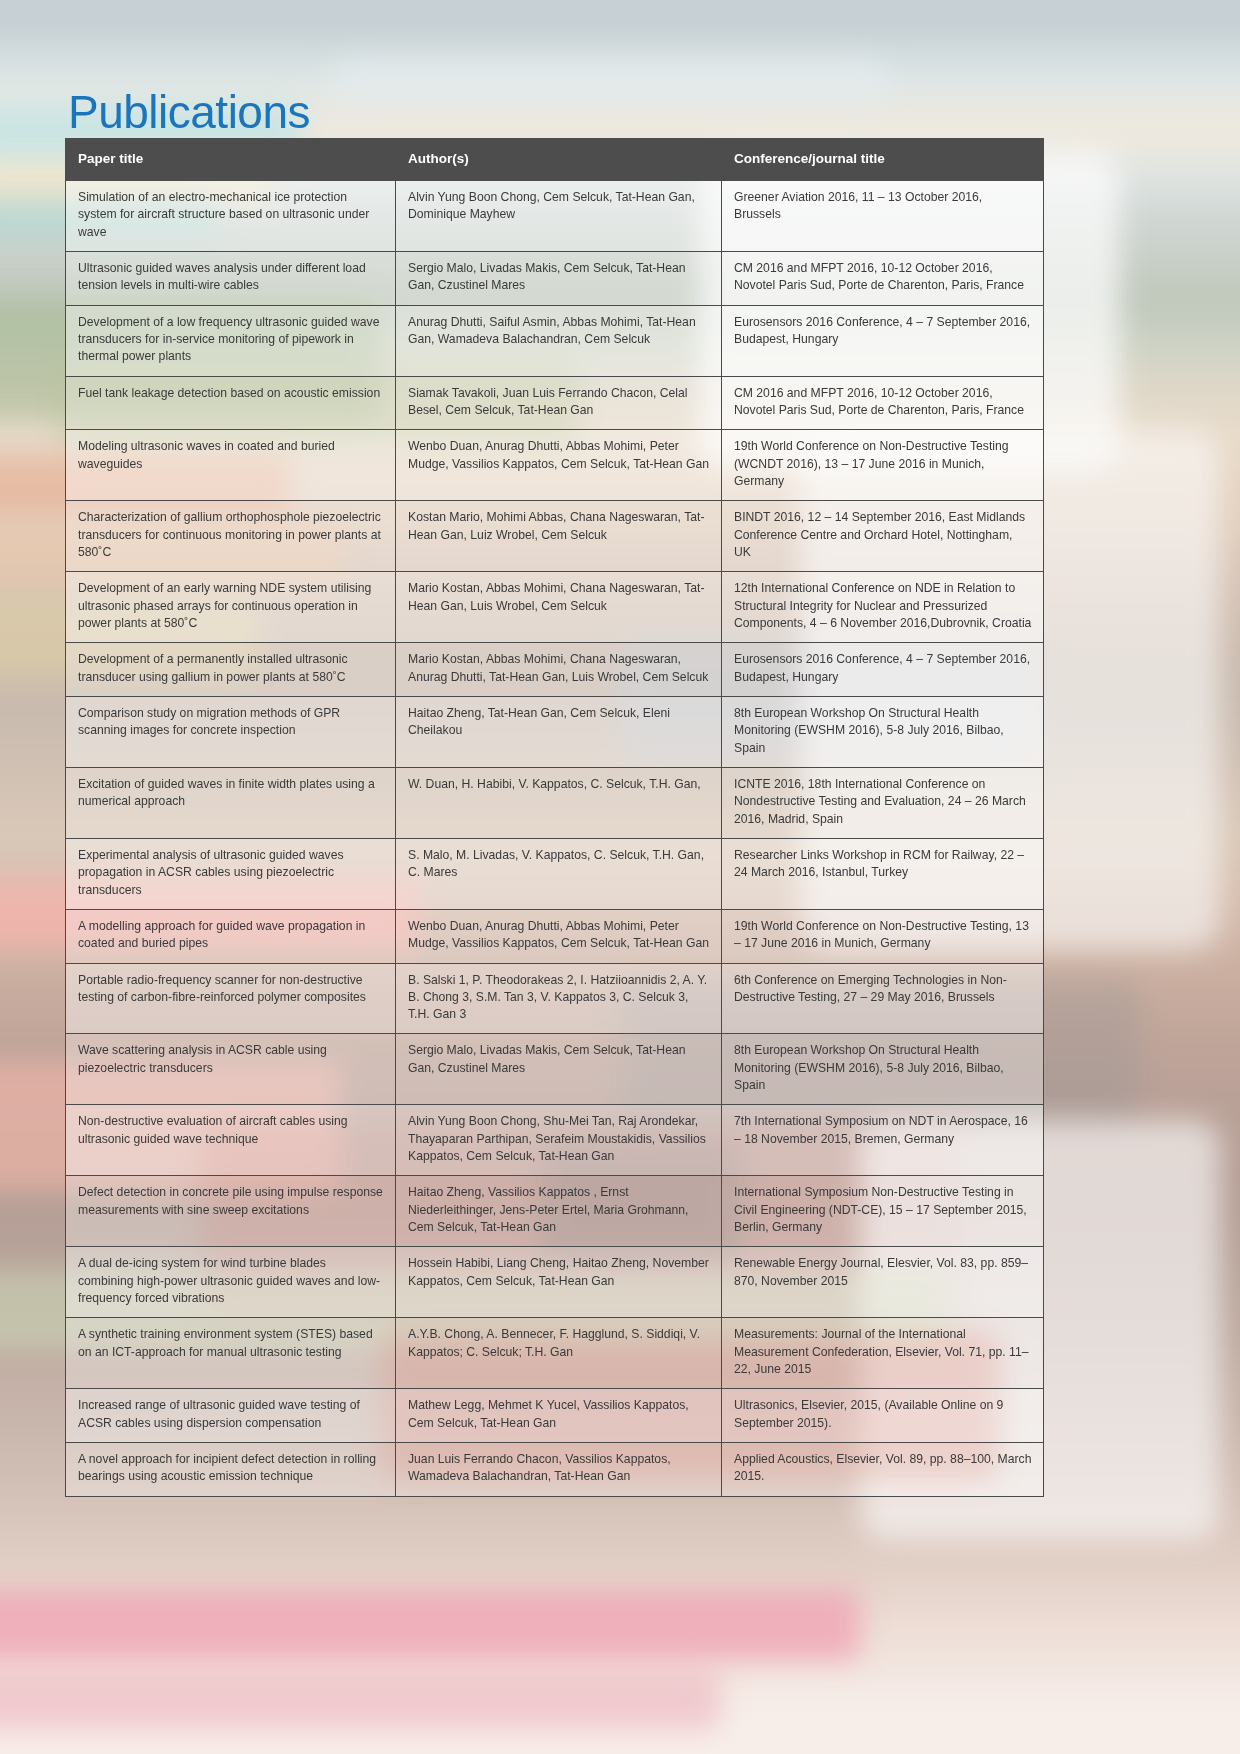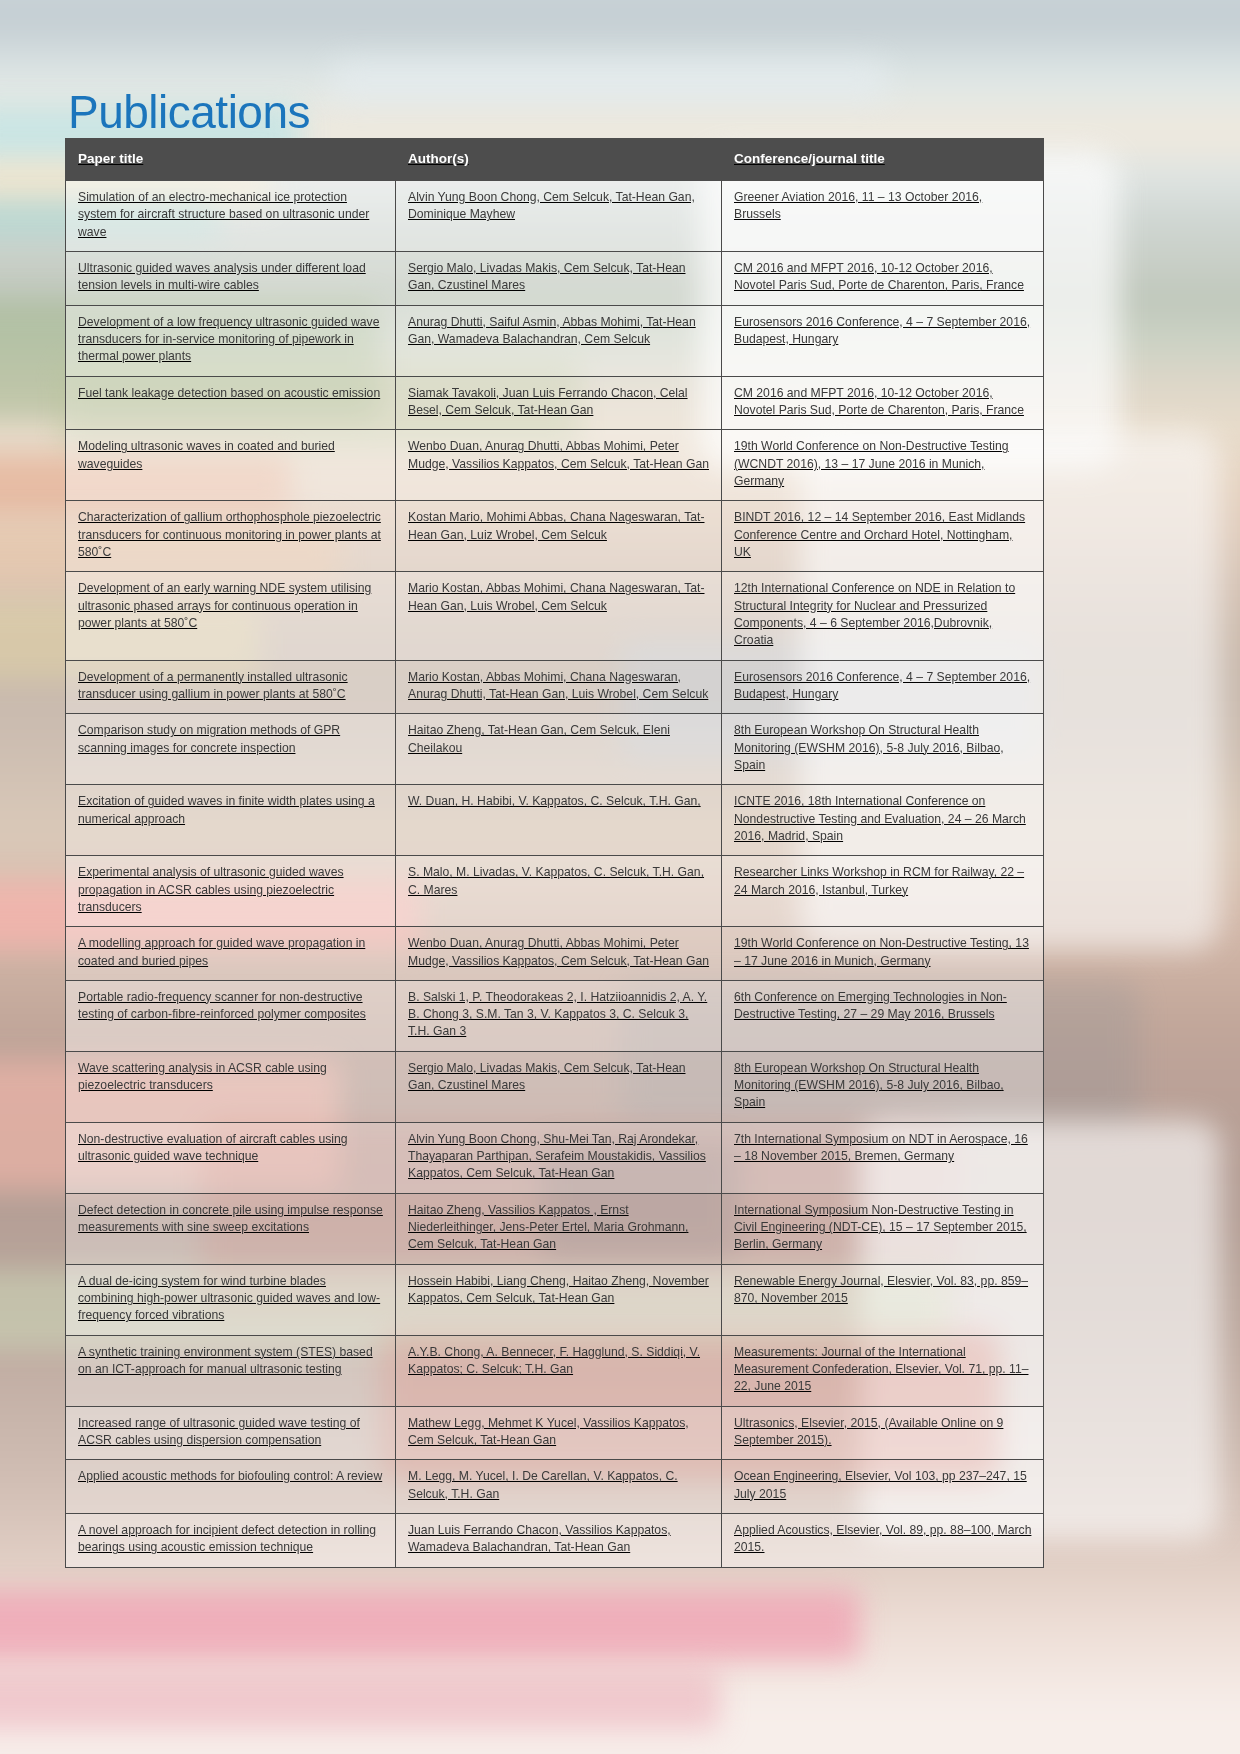--- a/index.html
+++ b/index.html
@@ -91,21 +91,20 @@
     line-height: 1;
   }
 
   #publications-table {
     position: absolute;
     left: 65px;
     top: 138px;
     width: 978px;
     border-collapse: collapse;
     table-layout: fixed;
-    text-decoration: underline;
   }
   #publications-table th {
     background: #4d4d4d;
     color: #ffffff;
     font-size: 13.5px;
     font-weight: bold;
     text-align: left;
     padding: 12px 10px 14px 12px;
     border: 1px solid #4d4d4d;
     vertical-align: top;
@@ -199,21 +198,21 @@
           <td>19th World Conference  on Non-Destructive Testing (WCNDT 2016), 13 – 17 June 2016 in Munich, Germany</td>
         </tr>
         <tr>
           <td>Characterization of gallium orthophosphole piezoelectric transducers for continuous monitoring in power plants at 580˚C</td>
           <td>Kostan Mario, Mohimi Abbas, Chana Nageswaran, Tat-Hean Gan, Luiz Wrobel, Cem Selcuk</td>
           <td>BINDT 2016, 12 – 14 September 2016, East Midlands Conference Centre and Orchard Hotel, Nottingham, UK</td>
         </tr>
         <tr>
           <td>Development of an early warning NDE system utilising ultrasonic phased arrays for continuous operation in power plants at 580˚C</td>
           <td>Mario Kostan, Abbas Mohimi, Chana Nageswaran, Tat-Hean Gan, Luis Wrobel, Cem Selcuk</td>
-          <td>12th International Conference on NDE in Relation to Structural Integrity for Nuclear and Pressurized Components, 4 – 6 September 2016,Dubrovnik, Croatia</td>
+          <td>12th International Conference on NDE in Relation to Structural Integrity for Nuclear and Pressurized Components, 4 – 6 November 2016,Dubrovnik, Croatia</td>
         </tr>
         <tr>
           <td>Development of a permanently installed ultrasonic transducer using gallium in power plants at 580˚C</td>
           <td>Mario Kostan, Abbas Mohimi, Chana Nageswaran, Anurag Dhutti, Tat-Hean Gan, Luis Wrobel, Cem Selcuk</td>
           <td>Eurosensors 2016 Conference, 4 – 7 September 2016, Budapest, Hungary</td>
         </tr>
         <tr>
           <td>Comparison study on migration methods of GPR scanning images for concrete inspection</td>
           <td>Haitao Zheng, Tat-Hean Gan, Cem Selcuk, Eleni Cheilakou</td>
           <td>8th European Workshop On Structural Health Monitoring (EWSHM 2016), 5-8 July 2016, Bilbao, Spain</td>
@@ -262,25 +261,20 @@
           <td>A synthetic training environment system (STES) based on an ICT-approach for manual ultrasonic testing</td>
           <td>A.Y.B. Chong, A. Bennecer, F. Hagglund, S. Siddiqi, V. Kappatos; C. Selcuk; T.H. Gan</td>
           <td>Measurements: Journal of the International Measurement Confederation, Elsevier, Vol. 71, pp. 11–22, June 2015</td>
         </tr>
         <tr>
           <td>Increased range of ultrasonic guided wave testing of ACSR cables using dispersion compensation</td>
           <td>Mathew Legg,  Mehmet K Yucel, Vassilios Kappatos, Cem Selcuk, Tat-Hean Gan</td>
           <td>Ultrasonics, Elsevier, 2015, (Available Online on 9 September 2015).</td>
         </tr>
         <tr>
-          <td>Applied acoustic methods for biofouling control: A review</td>
-          <td>M. Legg, M. Yucel, I. De Carellan, V. Kappatos, C. Selcuk, T.H. Gan</td>
-          <td>Ocean Engineering, Elsevier, Vol 103, pp 237–247, 15 July 2015</td>
-        </tr>
-        <tr>
           <td>A novel approach for incipient defect detection in rolling bearings using acoustic emission technique</td>
           <td>Juan Luis Ferrando Chacon, Vassilios Kappatos, Wamadeva Balachandran, Tat-Hean Gan</td>
           <td>Applied Acoustics, Elsevier, Vol. 89, pp. 88–100, March 2015.</td>
         </tr>
       </tbody>
   </table>
 
 </div>
 
 </body></html>

